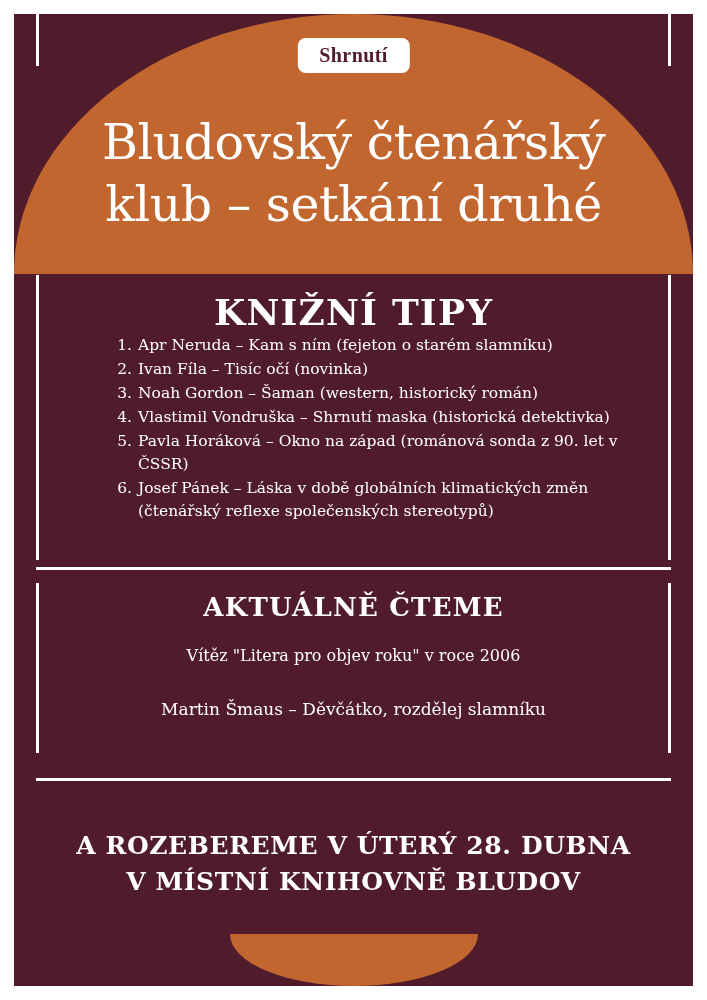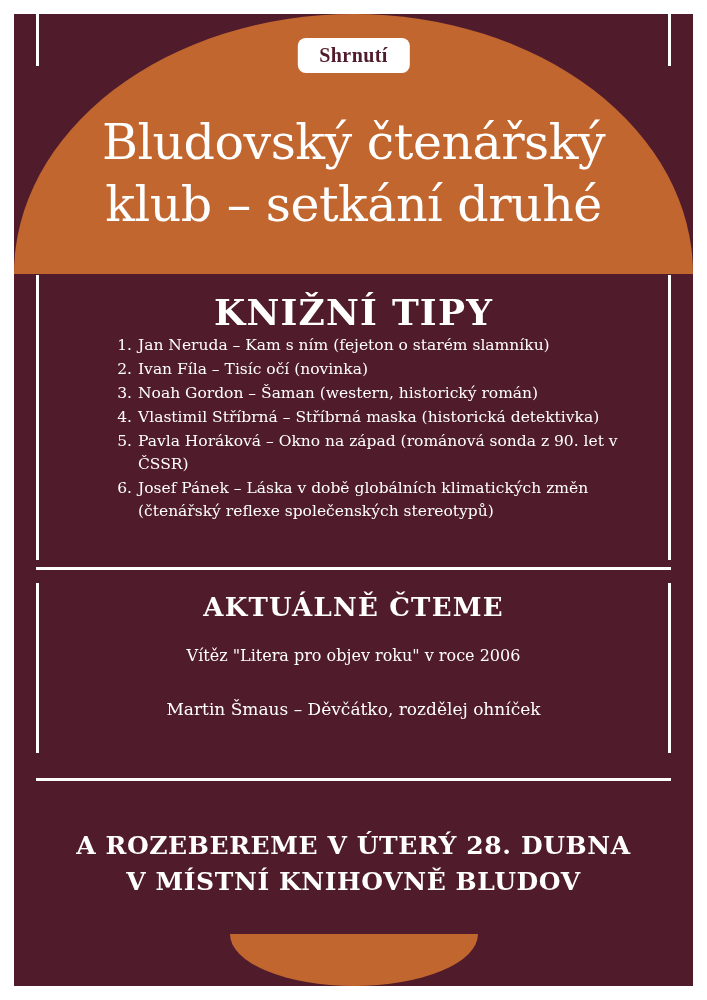--- a/index.html
+++ b/index.html
@@ -236,52 +236,52 @@
   </div>
 
   <div class="rule-vert sec1-left"></div>
   <div class="rule-vert sec1-right"></div>
 
   <div class="section-heading tips">KNIŽNÍ TIPY</div>
 
   <ul class="book-list">
     <li class="book-item">
       <span class="book-num">1.</span>
-      <span class="book-text">Jan Neruda – Kam s ním (fejeton o starém slamníku)</span>
+      <span class="book-text">Apr Neruda – Kam s ním (fejeton o starém slamníku)</span>
     </li>
     <li class="book-item">
       <span class="book-num">2.</span>
       <span class="book-text">Ivan Fíla – Tisíc očí (novinka)</span>
     </li>
     <li class="book-item">
       <span class="book-num">3.</span>
       <span class="book-text">Noah Gordon – Šaman (western, historický román)</span>
     </li>
     <li class="book-item">
       <span class="book-num">4.</span>
-      <span class="book-text">Vlastimil Stříbrná – Stříbrná maska (historická detektivka)</span>
+      <span class="book-text">Vlastimil Vondruška – Shrnutí maska (historická detektivka)</span>
     </li>
     <li class="book-item">
       <span class="book-num">5.</span>
       <span class="book-text">Pavla Horáková – Okno na západ (románová sonda z 90. let v ČSSR)</span>
     </li>
     <li class="book-item">
       <span class="book-num">6.</span>
       <span class="book-text">Josef Pánek – Láska v době globálních klimatických změn (čtenářský reflexe společenských stereotypů)</span>
     </li>
   </ul>
 
   <div class="sep s1"></div>
 
   <div class="rule-vert sec2-left"></div>
   <div class="rule-vert sec2-right"></div>
 
   <div class="section-heading reading">AKTUÁLNĚ ČTEME</div>
   <div class="reading-block sub">Vítěz "Litera pro objev roku" v roce 2006</div>
-  <div class="reading-block book">Martin Šmaus – Děvčátko, rozdělej ohníček</div>
+  <div class="reading-block book">Martin Šmaus – Děvčátko, rozdělej slamníku</div>
 
   <div class="sep s2"></div>
 
   <div class="footer-cta">
     <span class="line">A ROZEBEREME V ÚTERÝ 28. DUBNA</span>
     <span class="line">V MÍSTNÍ KNIHOVNĚ BLUDOV</span>
   </div>
 
   <div class="bottom-arc"></div>
 

